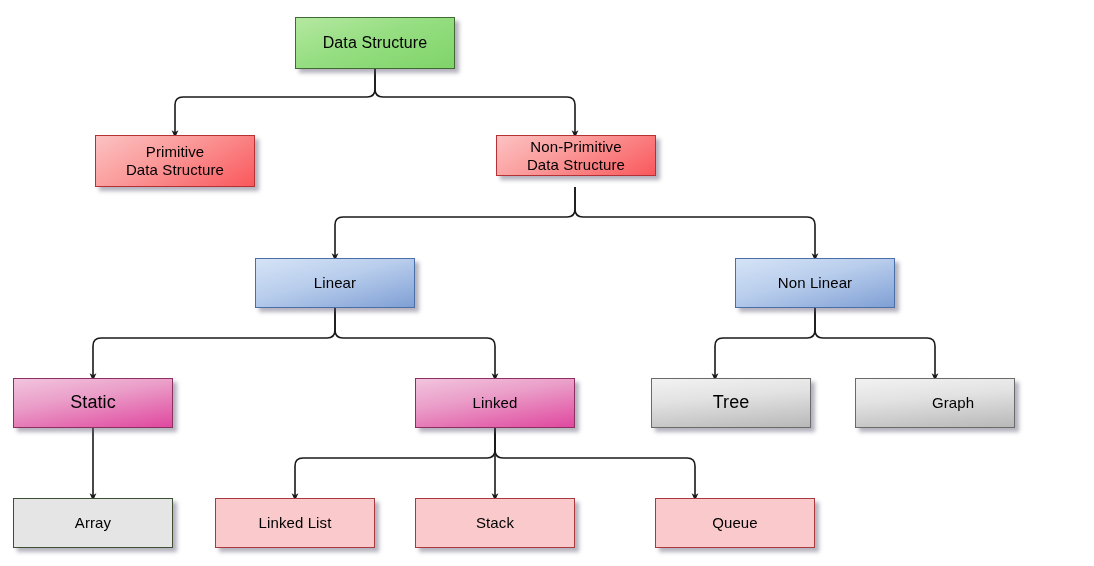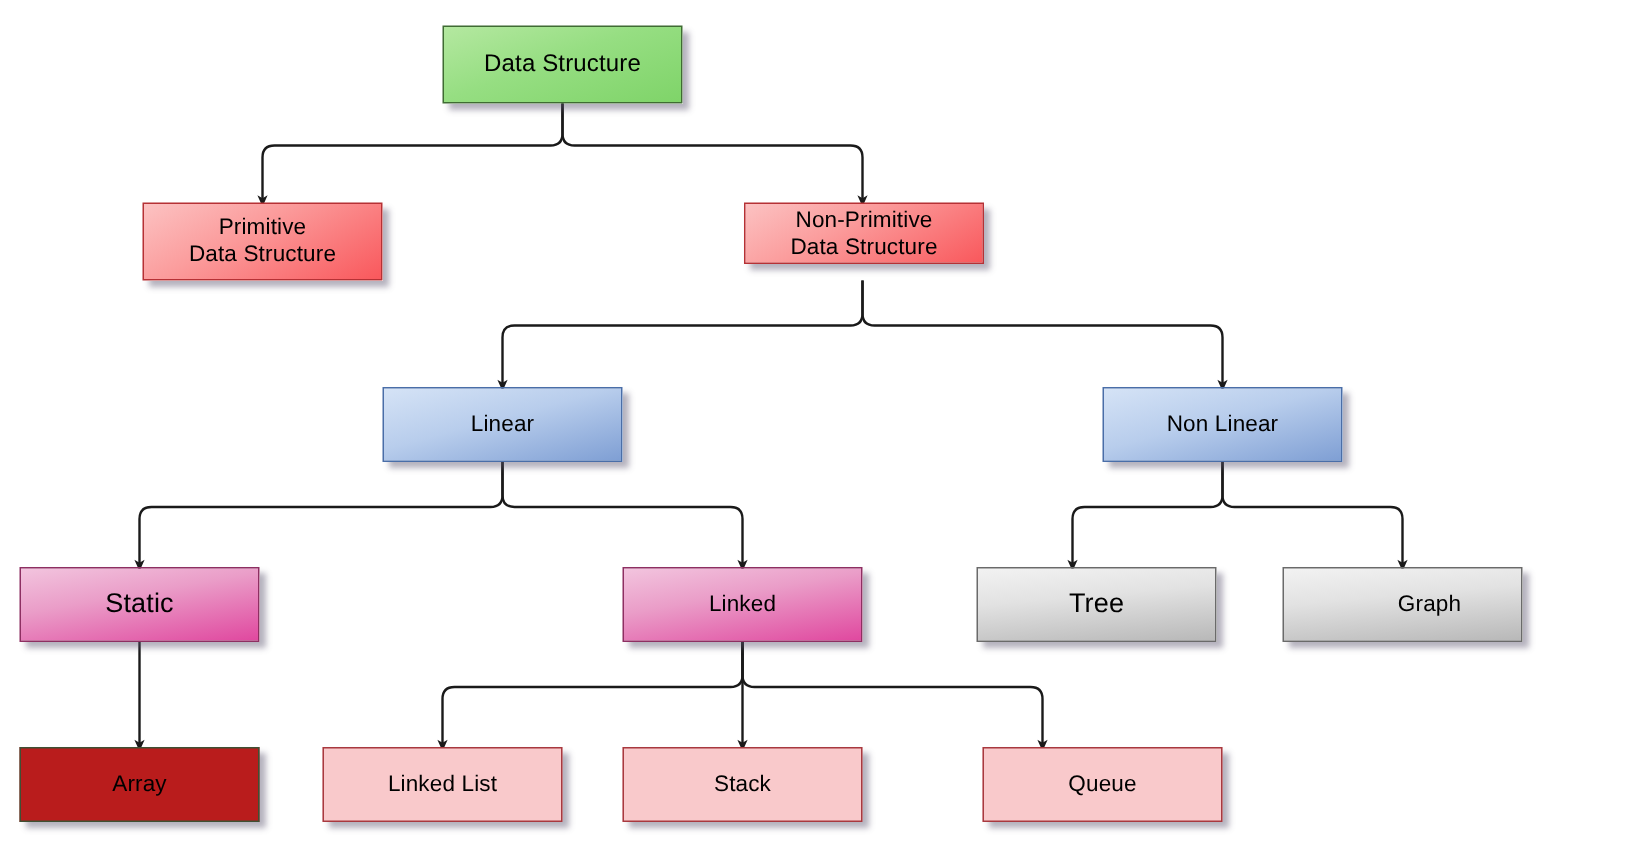--- a/index.html
+++ b/index.html
@@ -45,21 +45,21 @@
     display: block;
     white-space: pre-line;
   }
 
   
   .skin-green-grad {
     background: linear-gradient(160deg, #b4e8a0 0%, #96de82 45%, #7fd469 100%);
     border-color: #3f6b33;
   }
   .skin-green-flat {
-    background: #b91c1c;
+    background: #e5e5e5;
     border-color: #3f4f33;
   }
   .skin-red-grad {
     background: linear-gradient(150deg, #fcc2c2 0%, #fb9c9c 40%, #f9585c 100%);
     border-color: #b63135;
   }
   .skin-pink-flat {
     background: #f9c9cb;
     border-color: #a8393f;
   }

